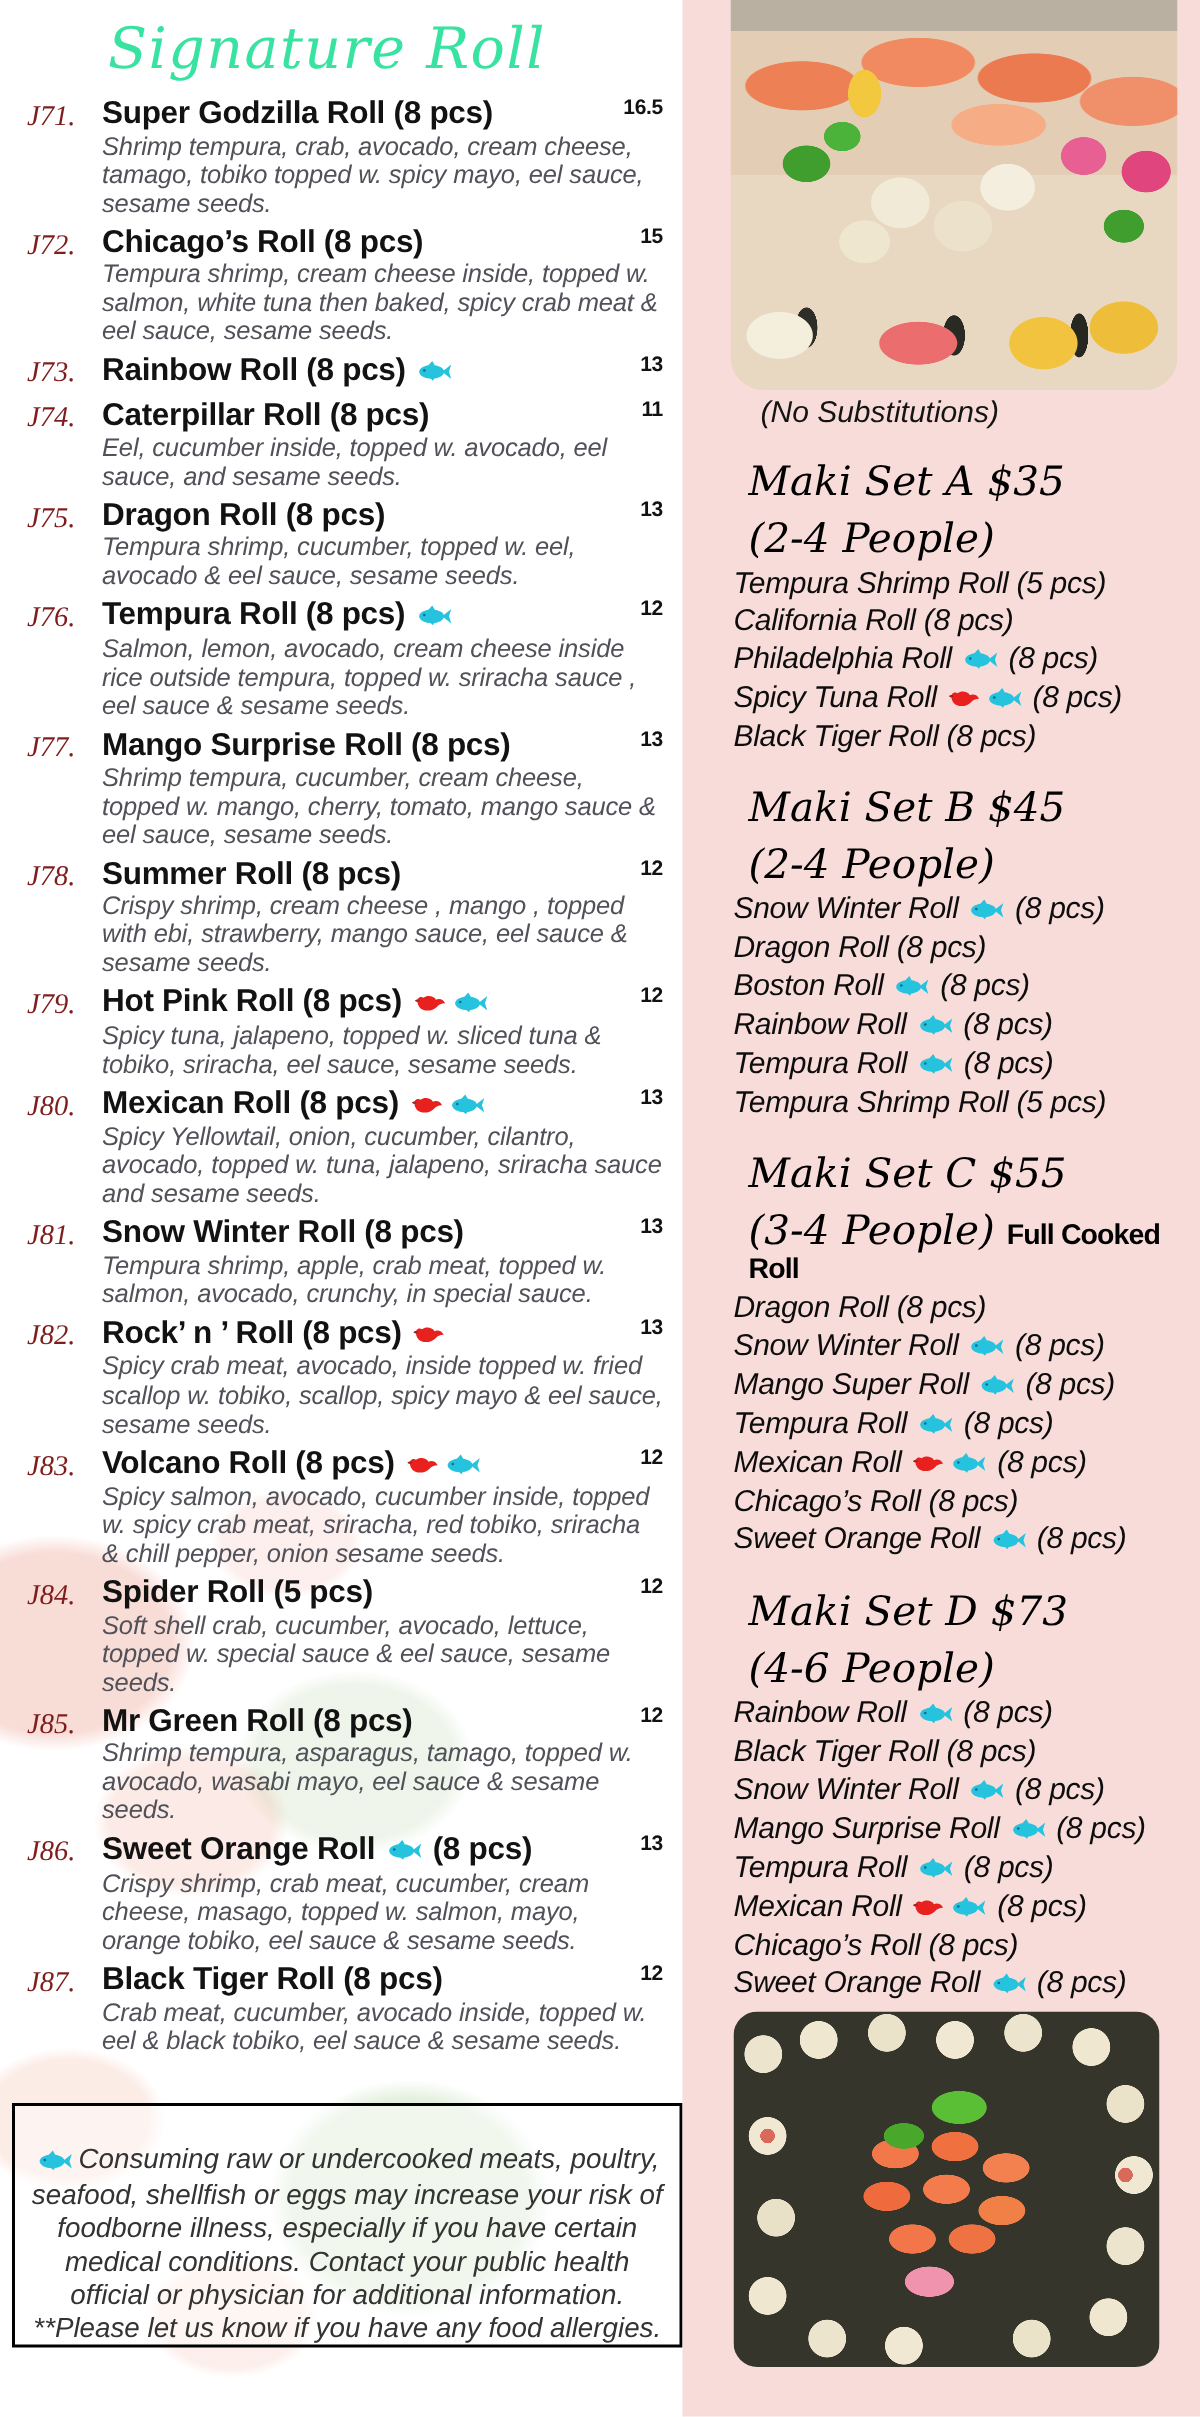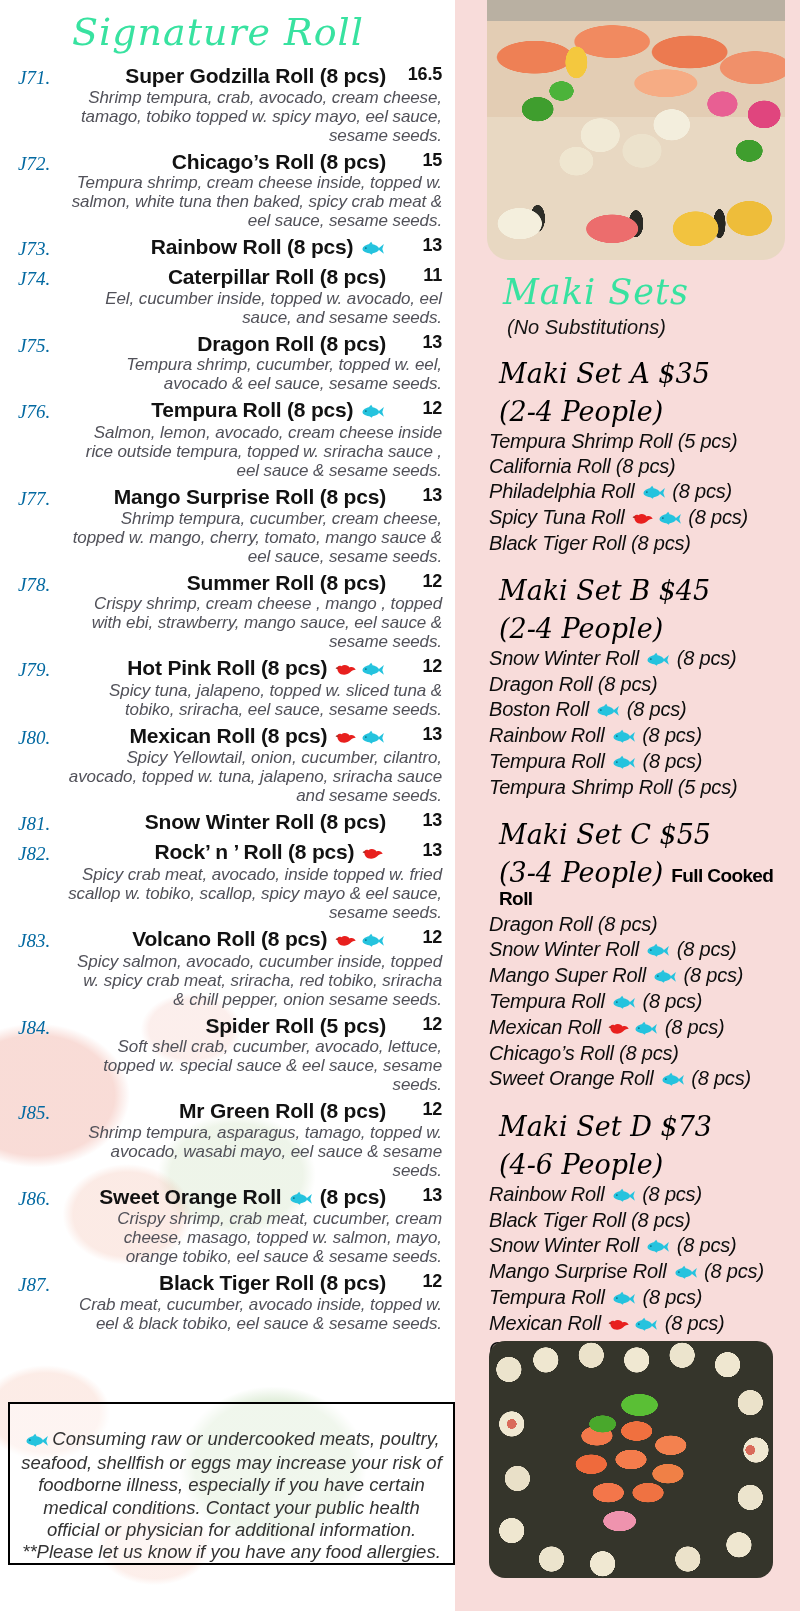--- a/index.html
+++ b/index.html
@@ -16,24 +16,24 @@
       radial-gradient(90px 66px at 10% 70%, rgba(240,150,120,.18) 0 60%, transparent 72%),
       radial-gradient(80px 56px at 34% 90%, rgba(238,140,110,.14) 0 60%, transparent 72%),
       radial-gradient(70px 50px at 42% 12%, rgba(230,120,100,.12) 0 60%, transparent 72%);
   }
   .script{font-family:"DejaVu Serif",serif;font-style:italic;}
   .mint{color:#38e2a0;}
   .red{color:#000000;}
   .sig-title{position:absolute;left:72px;top:10px;font-size:38px;font-weight:normal;margin:0;letter-spacing:1px;}
   #sig-items{position:absolute;left:18px;top:64px;width:424px;}
   .sig-item{display:flex;margin-bottom:5px;}
-  .sig-num{flex:0 0 50px;font-family:"Liberation Serif",serif;font-style:italic;font-size:19px;color:#0369a1;padding-top:3px;}
-  .sig-body{flex:1;position:relative;text-align:right;}
+  .sig-num{flex:0 0 50px;font-family:"Liberation Serif",serif;font-style:italic;font-size:19px;color:#7f1d1d;padding-top:3px;}
+  .sig-body{flex:1;position:relative;}
   .sig-head{font-weight:bold;font-size:21px;line-height:1.12;color:#121212;padding-right:56px;letter-spacing:-0.2px;}
-  .sig-price{position:absolute;right:0;top:0;font-weight:bold;font-size:18px;color:#121212;}
+  .sig-price{position:absolute;right:0;top:0;font-weight:bold;font-size:14px;color:#121212;}
   .sig-desc{display:block;font-style:italic;font-size:17px;line-height:1.12;color:#515159;letter-spacing:-0.1px;}
   .icon{display:inline-block;vertical-align:-1px;margin:0 2px;}
   .icon svg{display:inline-block;}
 
   .disclaimer{position:absolute;left:8px;top:1402px;width:447px;height:163px;box-sizing:border-box;
     border:2px solid #000000;background:rgba(255,255,255,.45);text-align:center;
     font-style:italic;color:#333;font-size:18.5px;line-height:1.2;padding:24px 10px 10px;}
   .disclaimer p{margin:0;}
   .disclaimer .icon{vertical-align:-2px;margin-right:4px;}
 
@@ -191,21 +191,21 @@
                   <ellipse cx="11" cy="9" rx="9.5" ry="5.2"></ellipse>
                   <path d="M19 9 L26 3.5 L24.2 9 L26 14.5 Z"></path>
                   <path d="M8 4.5 L11.5 0.8 L13.5 4.2 Z"></path>
                   <path d="M9 13 L12 15.8 L13.8 12.8 Z"></path>
                 </g>
                 <circle cx="5.4" cy="8" r="1" fill="#086e84"></circle>
               </svg></span><span class="sig-price">13</span></span><span class="sig-desc">Spicy Yellowtail, onion, cucumber, cilantro, avocado, topped w. tuna, jalapeno, sriracha sauce and sesame seeds.</span></span>
       </div>
       <div class="sig-item">
         <span class="sig-num">J81.</span>
-        <span class="sig-body"><span class="sig-head"><span class="sig-name">Snow Winter Roll</span><span class="sig-pcs"> (8 pcs)</span><span class="sig-price">13</span></span></span>
+        <span class="sig-body"><span class="sig-head"><span class="sig-name">Snow Winter Roll</span><span class="sig-pcs"> (8 pcs)</span><span class="sig-price">13</span></span><span class="sig-desc">Tempura shrimp, apple, crab meat, topped w. salmon, avocado, crunchy, in special sauce.</span></span>
       </div>
       <div class="sig-item">
         <span class="sig-num">J82.</span>
         <span class="sig-body"><span class="sig-head"><span class="sig-name">Rock’ n ’ Roll</span><span class="sig-pcs"> (8 pcs)</span> <span class="icon"><svg viewBox="0 0 24 14" width="22" height="13">
                 <path d="M2.6 7 C1.6 4 4.4 1.8 7 3.4 C9.6 1.2 14.4 2 16 4.8 C18.4 3.6 21.6 4.8 22.6 7.4 C19.8 7.4 18.2 8.4 16.6 10 C13.2 13.6 6.4 13.4 4 10.2 C3.2 9.2 2.8 8.2 2.6 7 Z" fill="#e8201e"></path>
                 <path d="M0.6 5.6 C1.6 4.4 3.4 4.4 4.2 5.4 C3.2 6.6 1.6 6.7 0.6 5.6 Z" fill="#9c261b"></path>
               </svg></span><span class="sig-price">13</span></span><span class="sig-desc">Spicy crab meat, avocado, inside topped w. fried scallop w. tobiko, scallop, spicy mayo &amp; eel sauce, sesame seeds.</span></span>
       </div>
       <div class="sig-item">
         <span class="sig-num">J83.</span>
@@ -257,21 +257,20 @@
               <path d="M9 13 L12 15.8 L13.8 12.8 Z"></path>
             </g>
             <circle cx="5.4" cy="8" r="1" fill="#086e84"></circle>
           </svg></span><span>Consuming raw or undercooked meats, poultry, seafood, shellfish or eggs may increase your risk of foodborne illness, especially if you have certain medical conditions. Contact your public health official or physician for additional information.</span></p>
     <p>**Please let us know if you have any food allergies.</p>
   </div>
 
   <div class="right-panel">
     <div class="photo-top"></div>
     <div class="right-content">
-      <h2 class="maki-title script mint">Maki Sets</h2>
       <div class="no-sub">(No Substitutions)</div>
       <div id="maki-sets">
           <div class="maki-set">
             <div class="maki-set-name script red">Maki Set A $35</div>
             <div class="maki-people-line"><span class="maki-people script red">(2-4 People)</span></div>
             <div class="maki-roll"><span class="roll-name">Tempura Shrimp Roll</span><span class="roll-pcs"> (5 pcs)</span></div>
             <div class="maki-roll"><span class="roll-name">California Roll</span><span class="roll-pcs"> (8 pcs)</span></div>
             <div class="maki-roll"><span class="roll-name">Philadelphia Roll</span> <span class="icon"><svg viewBox="0 0 26 16" width="23" height="14">
                   <g fill="#25c3de">
                     <ellipse cx="11" cy="9" rx="9.5" ry="5.2"></ellipse>

